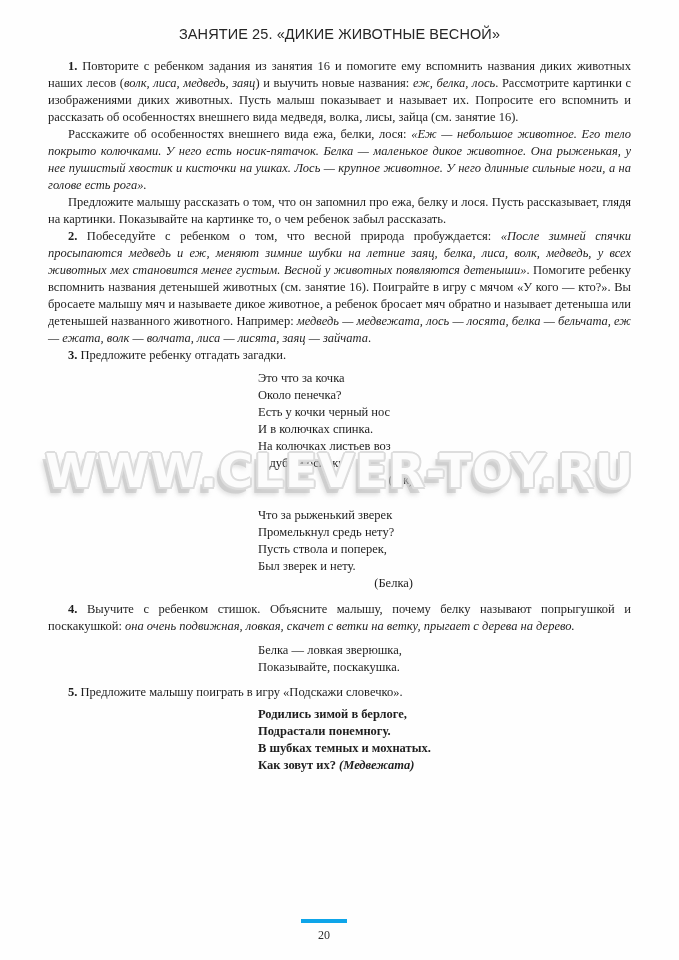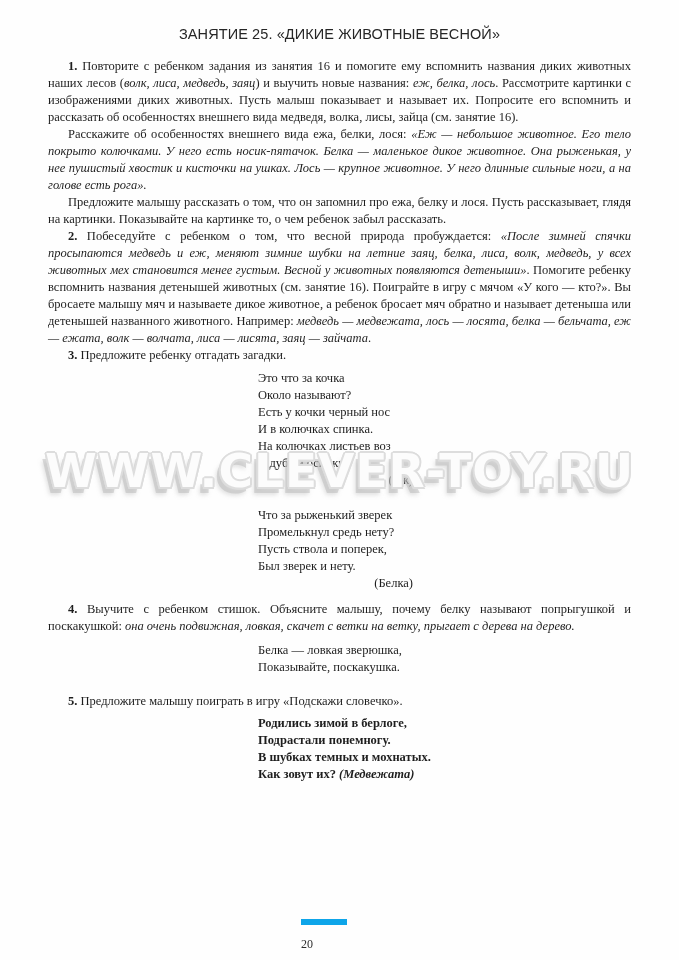--- a/index.html
+++ b/index.html
@@ -36,21 +36,21 @@
     margin:6px 0 0 210px;
     text-indent:0;
     text-align:left;
   }
   .poem .poem-line { white-space:nowrap; }
   .riddle { width:155px; }
   .riddle .poem-answer { text-align:right; }
   #riddle2 { margin-top:18px; }
   #para4   { margin-top:9px; }
   #rhyme   { margin-top:7px; }
-  #para5   { margin-top:17px; }
+  #para5   { margin-top:8px; }
   #stanza1 { margin-top:5px;font-weight:bold; }
   #stanza2 { margin-top:13px; }
   .watermark {
     position:absolute;
     top:443px; left:-14px; right:-14px;
     text-align:center;
     z-index:2;
     font-family:"DejaVu Sans", sans-serif;
     font-weight:bold;
     font-size:47px;
@@ -62,23 +62,23 @@
       1.5px 1.5px 0 #dddddd, -1.5px 1.5px 0 #dddddd,
       1.5px -1.5px 0 #dddddd, -1.5px -1.5px 0 #dddddd,
       -4px 6px 0 rgba(185,185,185,0.5),
       -5px 8px 4px rgba(170,170,170,0.35);
     pointer-events:none;
   }
   .footer {
     position:absolute;
     top:919px; left:301px;
     width:46px;
-    text-align:left;
-    border-top:6px solid #0ea5e9;
-    padding-top:12px;
+    text-align:center;
+    border-top:4px solid #0ea5e9;
+    padding-top:5px;
     font-size:12px;
     color:#2d2d2d;
     z-index:1;
   }
 </style>
 </head>
 <body>
 
 <div class="page">
 
@@ -91,21 +91,21 @@
     <p class="para"><span>Расскажите об особенностях внешнего вида ежа, белки, лося: </span><span class="it">«Еж — небольшое животное. Его тело покрыто колючками. У него есть носик-пятачок. Белка — маленькое дикое животное. Она рыженькая, у нее пушистый хвостик и кисточки на ушках. Лось — крупное животное. У него длинные сильные ноги, а на голове есть рога».</span></p>
 
     <p class="para"><span>Предложите малышу рассказать о том, что он запомнил про ежа, белку и лося. Пусть рассказывает, глядя на картинки. Показывайте на картинке то, о чем ребенок забыл рассказать.</span></p>
 
     <p class="para" id="para2"><span class="num">2.</span><span> Побеседуйте с ребенком о том, что весной природа пробуждается: </span><span class="it">«После зимней спячки просыпаются медведь и еж, меняют зимние шубки на летние заяц, белка, лиса, волк, медведь, у всех животных мех становится менее густым. Весной у животных появляются детеныши»</span><span>. Помогите ребенку вспомнить названия детенышей животных (см. занятие 16). Поиграйте в игру с мячом «У кого — кто?». Вы бросаете малышу мяч и называете дикое животное, а ребенок бросает мяч обратно и называет детеныша или детенышей названного животного. Например: </span><span class="it">медведь — медвежата, лось — лосята, белка — бельчата, еж — ежата, волк — волчата, лиса — лисята, заяц — зайчата</span><span>.</span></p>
 
     <p class="para"><span class="num">3.</span><span> Предложите ребенку отгадать загадки.</span></p>
 
     <div class="poem riddle" id="riddle1">
       <div class="poem-line">Это что за кочка</div>
-      <div class="poem-line">Около называют?</div>
+      <div class="poem-line">Около пенечка?</div>
       <div class="poem-line">Есть у кочки черный нос</div>
       <div class="poem-line">И в колючках спинка.</div>
       <div class="poem-line">На колючках листьев воз</div>
       <div class="poem-line">С дуба и осинки.</div>
       <div class="poem-answer">(Еж)</div>
     </div>
 
     <div class="poem riddle" id="riddle2">
       <div class="poem-line">Что за рыженький зверек</div>
       <div class="poem-line">Промелькнул средь нету?</div>

